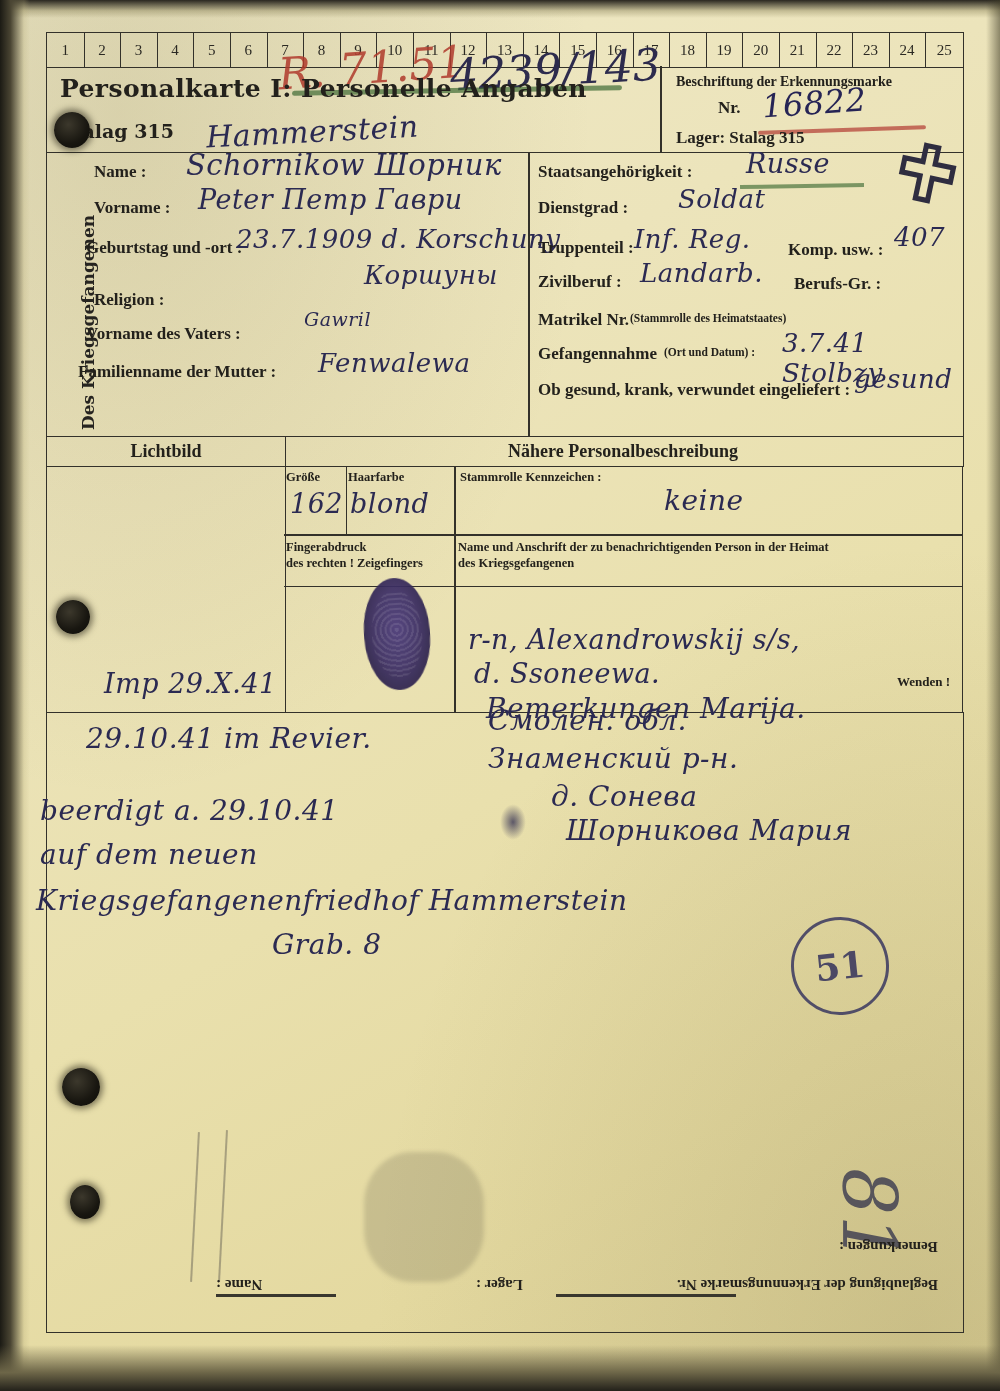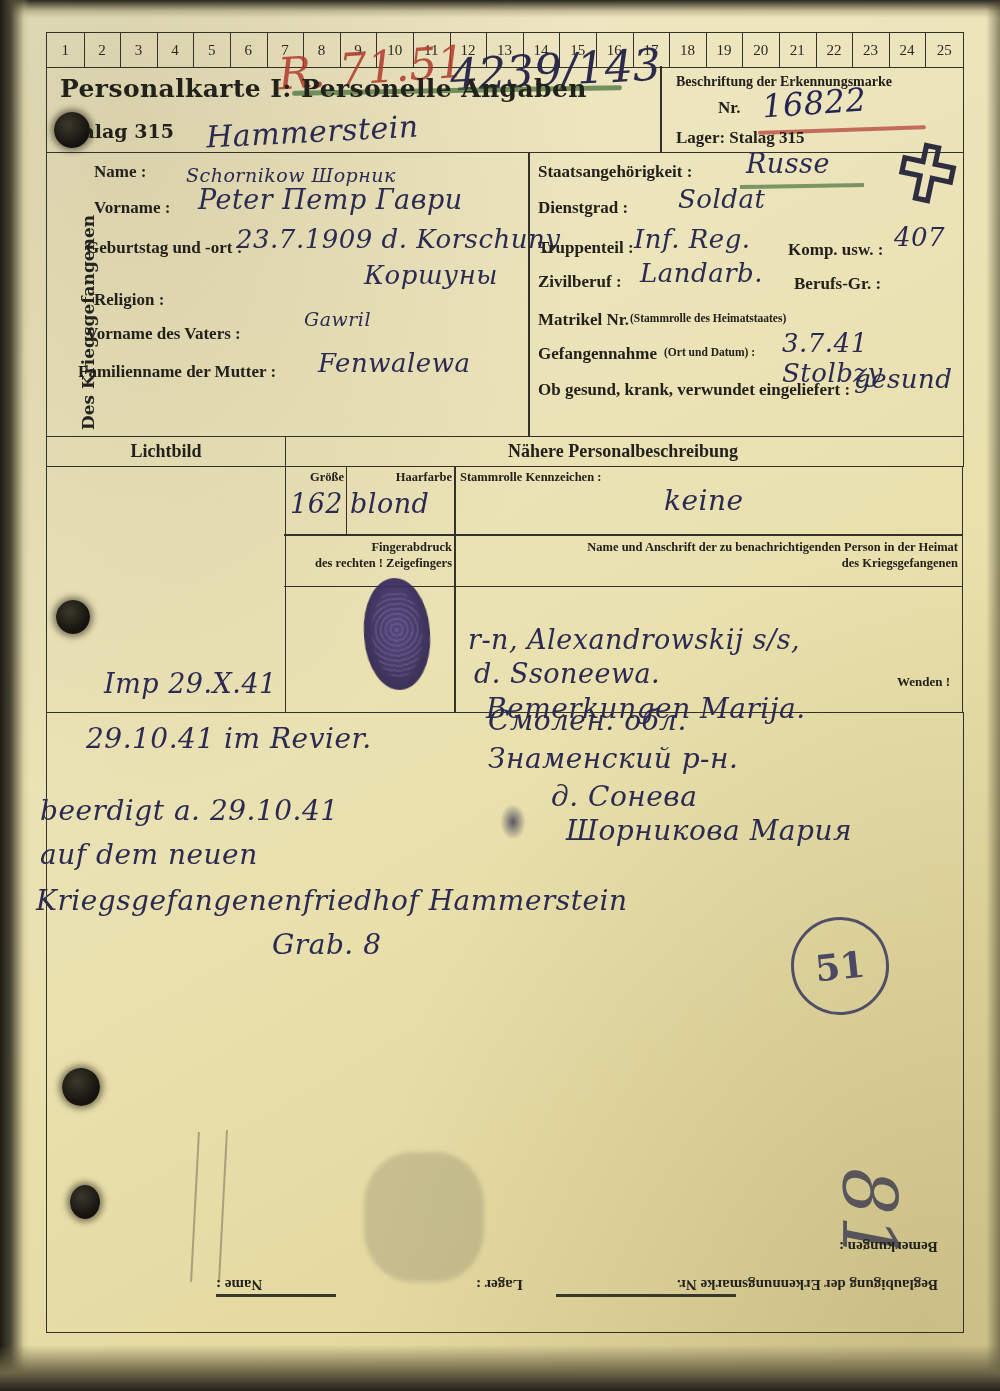--- a/index.html
+++ b/index.html
@@ -77,21 +77,21 @@
 
   .photo{position:absolute;left:0;top:434px;width:238px;height:246px;border:1.5px solid #33312a;border-top:none;}
   .desc{position:absolute;left:238px;top:434px;width:678px;height:246px;border:1.5px solid #33312a;border-top:none;border-left:none;}
   .dcol1{position:absolute;left:238px;top:434px;width:62px;height:68px;border-right:1.5px solid #33312a;}
   .dcol2{position:absolute;left:300px;top:434px;width:108px;height:68px;border-right:1.5px solid #33312a;}
   .drow2{position:absolute;left:238px;top:502px;width:678px;height:1.5px;background:#33312a;}
   .dcol3{position:absolute;left:408px;top:434px;width:1.5px;height:246px;background:#33312a;}
   .dsub{position:absolute;left:238px;top:502px;width:170px;height:52px;border-bottom:1.5px solid #33312a;}
   .dsub2{position:absolute;left:409px;top:502px;width:507px;height:52px;border-bottom:1.5px solid #33312a;}
 
-  .hdr-s{position:absolute;font-size:12.5px;text-align:right;line-height:1.25;}
+  .hdr-s{position:absolute;font-size:12.5px;text-align:left;line-height:1.25;}
 
   
   .fp{position:absolute;left:318px;top:546px;width:66px;height:112px;border-radius:50%/48%;
     background:radial-gradient(ellipse at 50% 45%,#4a3a7a 0%,#3d2f66 45%,#2f2450 70%,rgba(60,46,100,.25) 100%);
     filter:blur(.3px);transform:rotate(-4deg);opacity:.93;}
   .fp::after{content:"";position:absolute;left:8px;top:12px;right:8px;bottom:12px;border-radius:50%;
     background:repeating-radial-gradient(circle at 50% 45%, rgba(255,255,255,.10) 0 2px, rgba(0,0,0,0) 2px 5px);}
 
   
   .lower{position:absolute;left:0;top:680px;width:916px;height:620px;border:1.5px solid #33312a;border-top:none;}
@@ -189,21 +189,21 @@
     </svg>
 
     <div class="body"></div>
     <div class="bodysep"></div>
 
     <div class="spine">
       <span>Des Kriegsgefangenen</span>
     </div>
 
     <div class="lbl print" style="left:48px;top:130px">Name :</div>
-    <div class="hand val" style="left:140px;top:132px;font-size:19px">Schornikow  Шорник</div>
+    <div class="hand val" style="left:140px;top:116px;font-size:29px">Schornikow  Шорник</div>
 
     <div class="lbl print" style="left:48px;top:166px">Vorname :</div>
     <div class="hand val" style="left:152px;top:152px;font-size:27px">Peter   Петр  Гаври</div>
 
     <div class="lbl print" style="left:40px;top:206px">Geburtstag und -ort :</div>
     <div class="hand val" style="left:190px;top:192px;font-size:26px">23.7.1909  d. Korschuny</div>
     <div class="hand val" style="left:318px;top:228px;font-size:26px">Коршуны</div>
 
     <div class="lbl print" style="left:48px;top:258px">Religion :</div>
 

